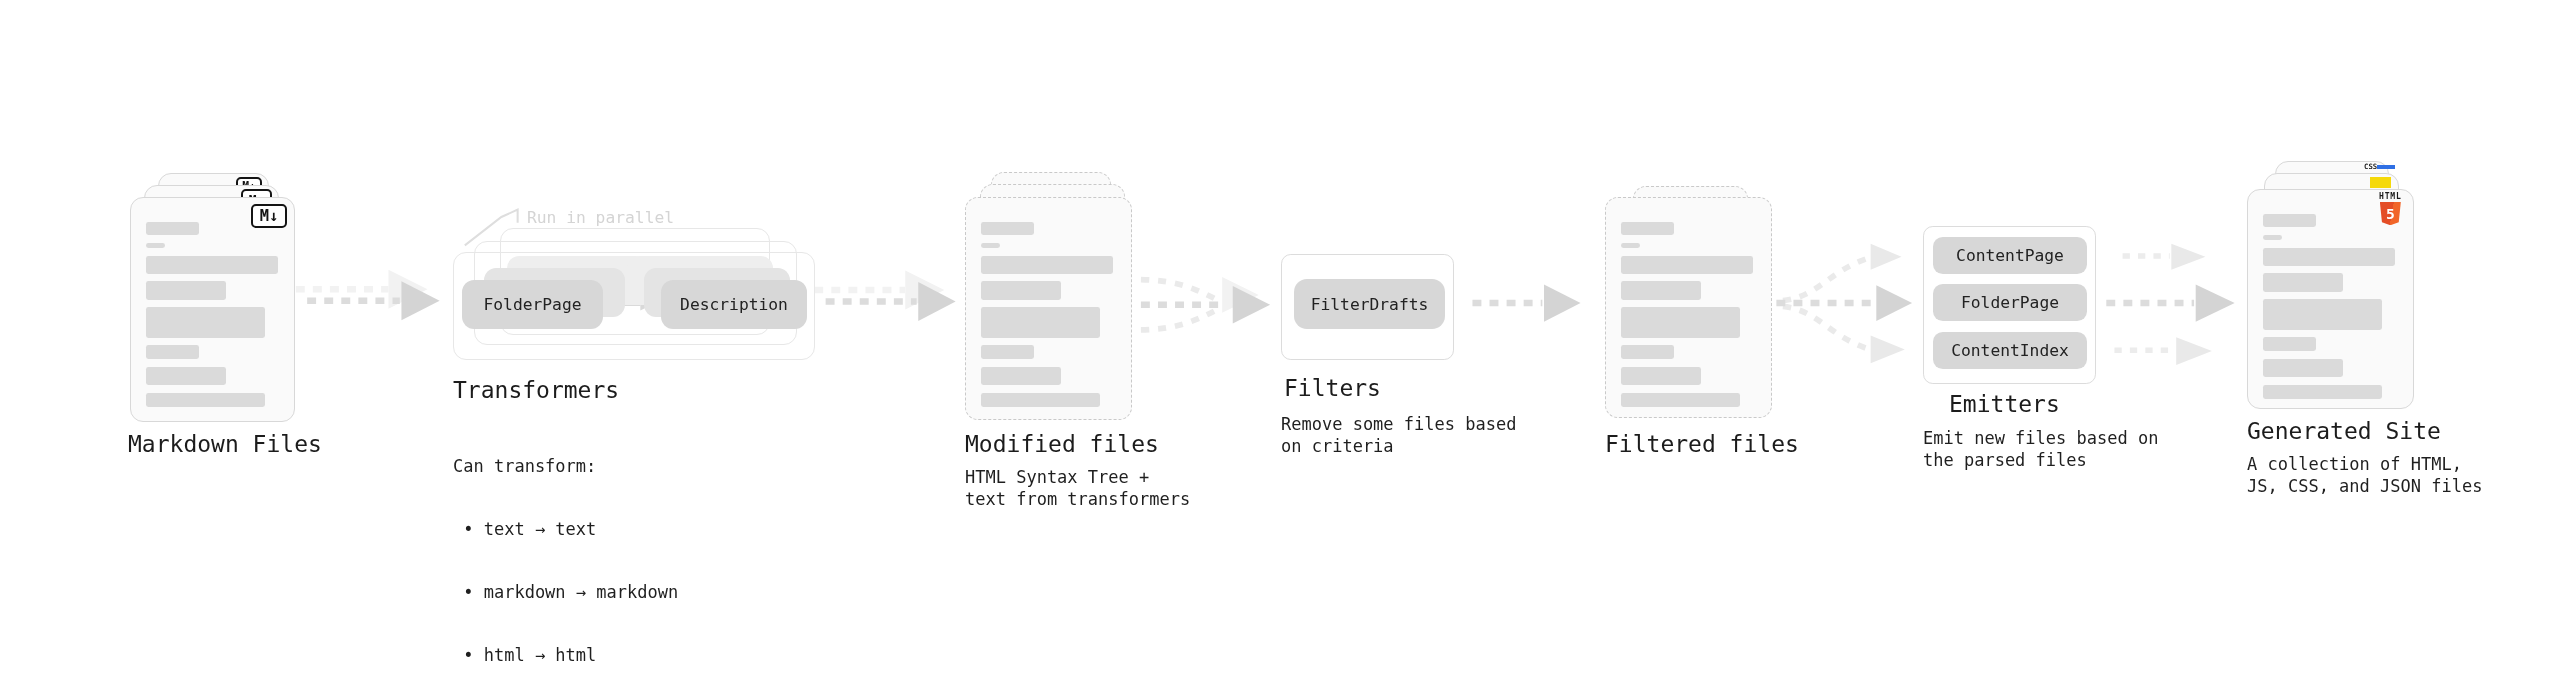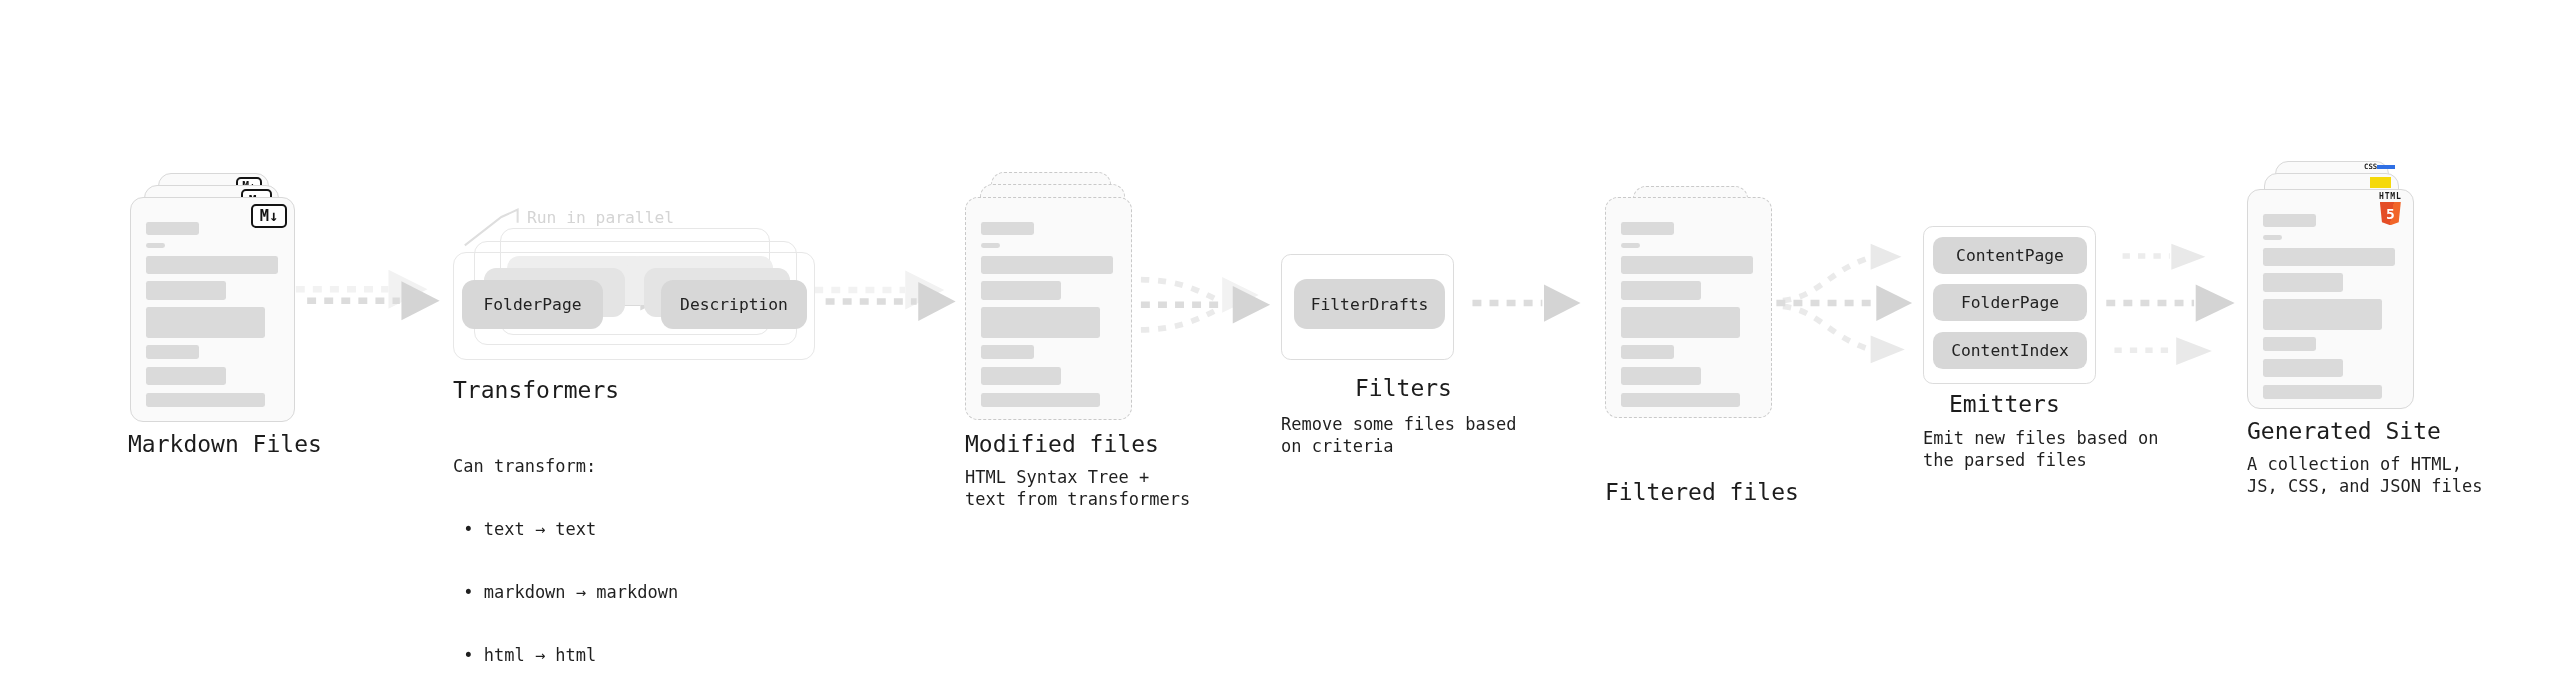--- a/index.html
+++ b/index.html
@@ -191,42 +191,42 @@
     <div class="stage-label" style="left:965px;top:431px;">Modified files</div>
     <div class="stage-desc" style="left:965px;top:466px;">
       <div class="line">HTML Syntax Tree +</div>
       <div class="line">text from transformers</div>
     </div>
   </div>
 
   <div>
     <div class="wbox" style="left:1281px;top:254px;width:173px;height:106px;"></div>
     <div class="pill" style="left:1294px;top:279px;width:151px;height:50px;border-radius:13px;">FilterDrafts</div>
-    <div class="stage-label" style="left:1355px;top:375px;">Filters</div>
+    <div class="stage-label" style="left:1284px;top:375px;">Filters</div>
     <div class="stage-desc" style="left:1281px;top:413px;">
       <div class="line">Remove some files based</div>
       <div class="line">on criteria</div>
     </div>
   </div>
 
   <div>
     <div class="file-card dashed" style="left:1633px;top:186px;width:115px;height:52px;"></div>
     <div class="file-card dashed" style="left:1605px;top:197px;width:167px;height:221px;">
       <div class="bars">
         <div class="bar b1"></div>
           <div class="bar b2"></div>
           <div class="bar b3"></div>
           <div class="bar b4"></div>
         <div class="bar b5"></div>
           <div class="bar b6"></div>
           <div class="bar b7"></div>
           <div class="bar b8"></div>
       </div>
     </div>
-    <div class="stage-label" style="left:1605px;top:431px;margin-top:48px;">Filtered files</div>
+    <div class="stage-label" style="left:1605px;top:431px;">Filtered files</div>
   </div>
 
   <div>
     <div class="wbox" style="left:1923px;top:226px;width:173px;height:158px;"></div>
     <div class="pill" style="left:1933px;top:237px;width:154px;height:37px;border-radius:9.8px;">ContentPage</div>
     <div class="pill" style="left:1933px;top:284px;width:154px;height:37px;border-radius:9.8px;">FolderPage</div>
     <div class="pill" style="left:1933px;top:332px;width:154px;height:37px;border-radius:9.8px;">ContentIndex</div>
     <div class="stage-label" style="left:1949px;top:391px;">Emitters</div>
     <div class="stage-desc" style="left:1923px;top:427px;">
       <div class="line">Emit new files based on</div>

